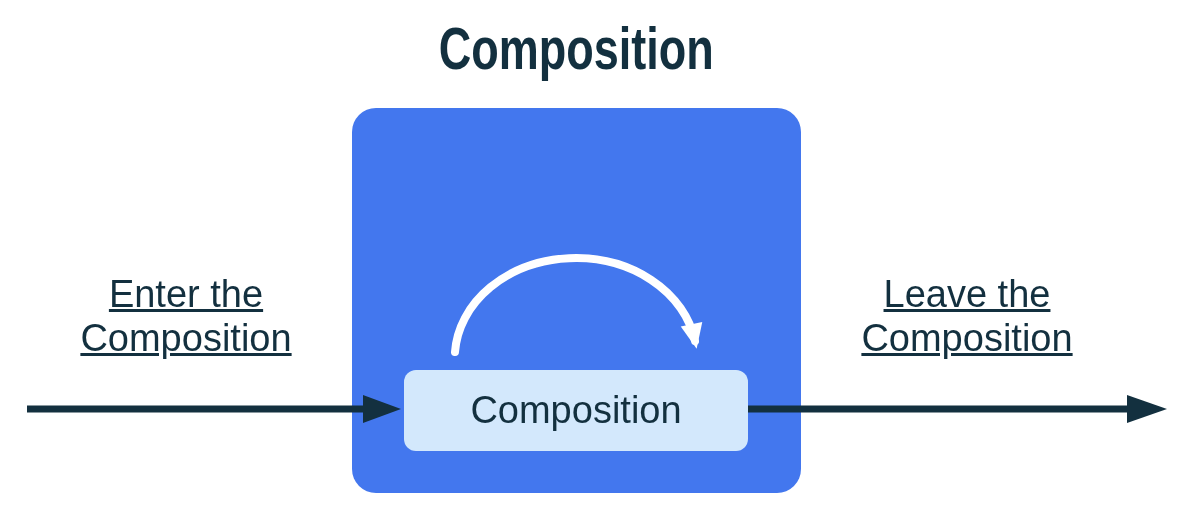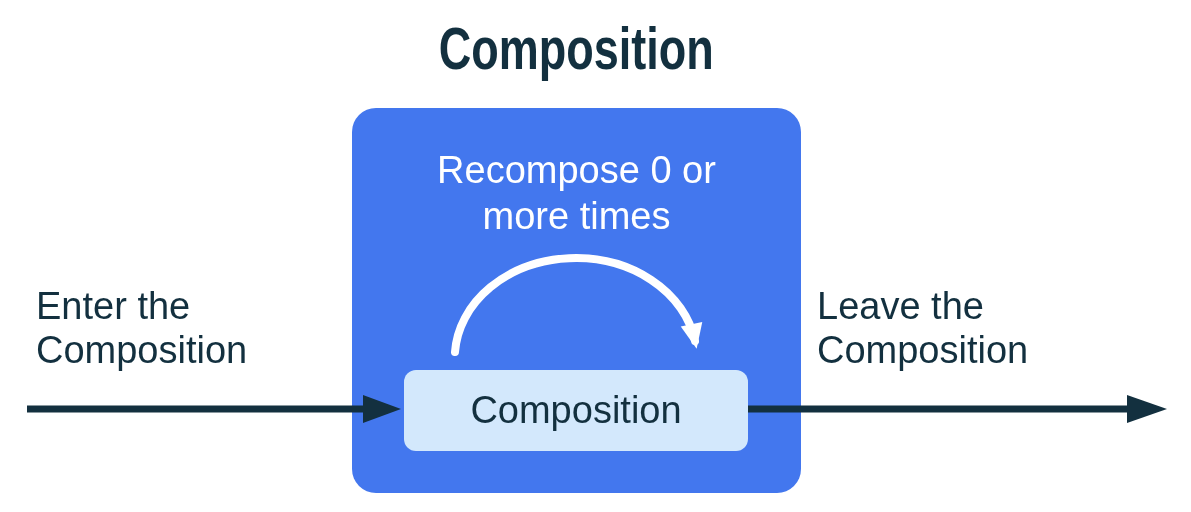--- a/index.html
+++ b/index.html
@@ -67,27 +67,29 @@
     align-items: center;
     justify-content: center;
     z-index: 2;
   }
   .composable-box .box-label {
     font-size: 38px;
     color: var(--navy, #13303F);
   }
   .side-label {
     position: absolute;
-    top: 284px;
+    top: 272px;
     width: 300px;
+    text-align: center;
     font-size: 38px;
     line-height: 44px;
     color: var(--navy, #13303F);
     white-space: pre-line;
     z-index: 10;
+    text-decoration: underline;
   }
   .side-label.left { left: 36px; }
   .side-label.right { left: 817px; }
   .arrows-layer {
     position: absolute;
     left: 0;
     top: 0;
     width: 1191px;
     height: 512px;
     z-index: 5;
@@ -98,22 +100,20 @@
 <body>
 
 <div class="canvas">
 
   <div class="title">
     <span class="squeeze">Composition</span>
   </div>
 
   <div class="blue-box"></div>
 
-  <div class="recompose-label">Recompose 0 or
-more times</div>
 
   <div class="composable-box">
     <span class="box-label">Composition</span>
   </div>
 
   <div class="side-label left">Enter the
 Composition</div>
 
   <div class="side-label right">Leave the
 Composition</div>

